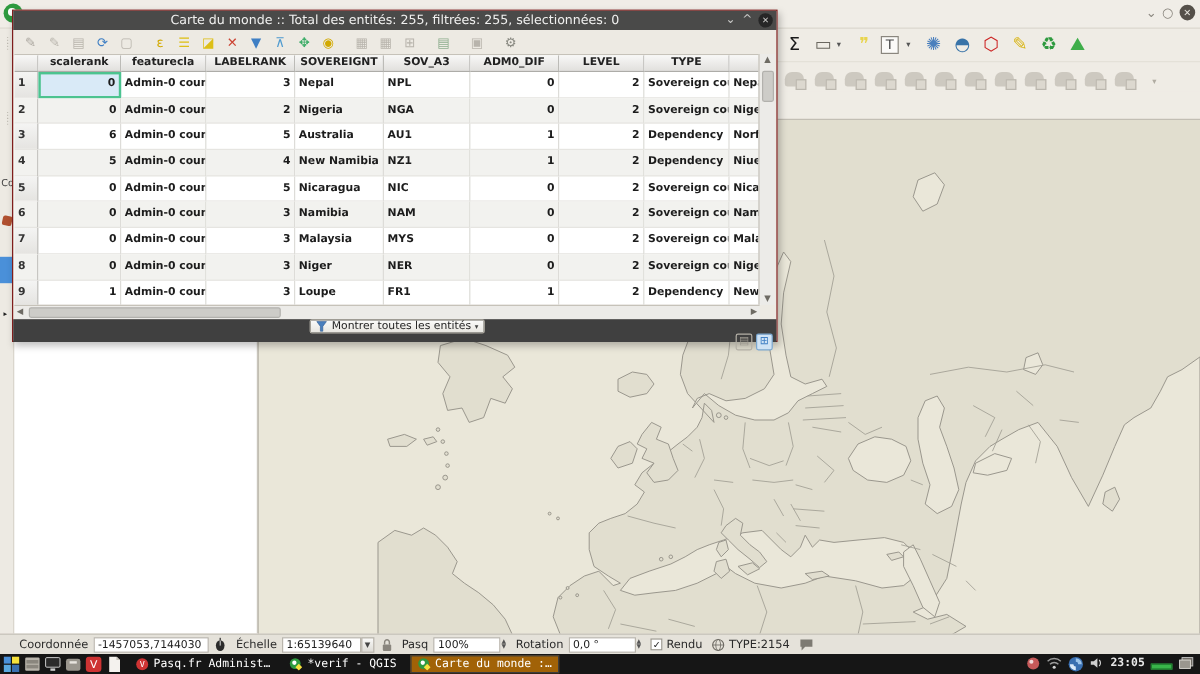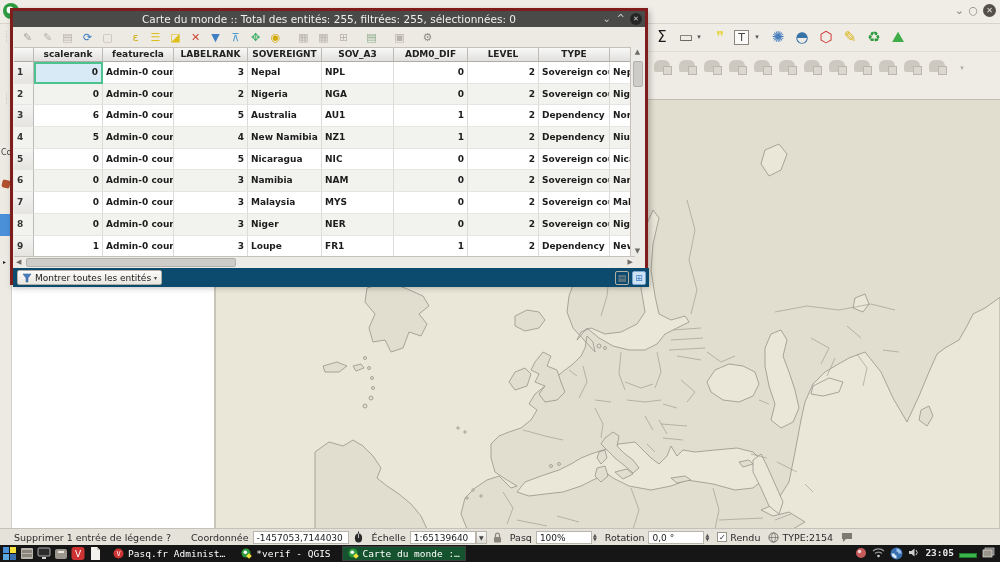--- a/index.html
+++ b/index.html
@@ -24,21 +24,21 @@
   #layers-panel { position:absolute; left:12px; top:99px; width:203px; height:429px; background:#ffffff; border-right:1px solid #c9c5bc; }
 
   
   #map-canvas { position:absolute; left:215px; top:99px; width:785px; height:429px; background:var(--sea,#eae7d9); border-top:1px solid #c2beb4; }
   #map-canvas svg { display:block; }
   .land { fill:var(--land,#e1decf); stroke:var(--coast,#96938a); stroke-width:0.8; stroke-linejoin:round; }
   .sea  { fill:var(--sea,#eae7d9);  stroke:var(--coast,#96938a); stroke-width:0.8; stroke-linejoin:round; }
   .bord { fill:none; stroke:var(--border,#a09d93); stroke-width:0.7; }
 
   
-  #attr-dialog { position:absolute; left:10px; top:8px; width:638px; height:277px; background:#edeae3; border:3px solid #7f1d1d; box-shadow:2px 3px 6px rgba(0,0,0,.25); }
+  #attr-dialog { position:absolute; left:10px; top:8px; width:638px; height:277px; background:#edeae3; border:1px solid #7f1d1d; box-shadow:2px 3px 6px rgba(0,0,0,.25); }
   #dlg-titlebar { position:absolute; left:0; top:0; width:100%; height:16px; background:#4a4a49; color:#f0f0ef; font-size:10.5px; text-align:center; line-height:16px; }
   .dlgctl { position:absolute; top:2px; color:#c9c9c7; font-size:10px; line-height:12px; }
   .dlgctl.closec { width:12px; height:12px; border-radius:50%; background:#262626; color:#cfcfcd; font-size:7px; text-align:center; line-height:12px; }
   #dlg-toolbar { position:absolute; left:0; top:16px; width:100%; height:20px; display:flex; align-items:center; padding-left:6px; }
   #dlg-toolbar .icon { width:17px; height:16px; display:flex; align-items:center; justify-content:center; font-size:11px; margin-right:3px; }
   #dlg-toolbar .gap { width:8px; }
 
   #dlg-table { position:absolute; left:1px; top:36px; width:622px; height:209px; background:#fff; overflow:hidden; border-top:1px solid #c6c2b9; }
   .trow { display:flex; height:21.7px;font-weight:bold; }
   .trow.head { height:14px; }
@@ -48,37 +48,37 @@
   .trow.alt .tcell:not(.sel) { background:#f2f2ef; }
   .tcell.sel { background:#d9eaf7; border:2px solid #4cc38f; line-height:17px; }
   .r { text-align:right; }
 
   #dlg-vscroll { position:absolute; right:1px; top:36px; width:14px; height:209px; background:#ecebe8; border-left:1px solid #c6c2b9; font-size:7px; color:#6e6b64; text-align:center; }
   #dlg-vscroll .thumb { position:absolute; left:2px; top:14px; width:10px; height:26px; background:#cdccc8; border:1px solid #b2b1ad; border-radius:2px; }
   #dlg-hscroll { position:absolute; left:1px; top:245px; width:621px; height:12px; background:#ecebe8; border-top:1px solid #c6c2b9; }
   #dlg-hscroll .thumb { position:absolute; left:12px; top:1px; width:210px; height:9px; background:#cdccc8; border:1px solid #b2b1ad; border-radius:2px; }
   .hs-arrow { position:absolute; top:0; font-size:7px; color:#6e6b64; line-height:11px; }
 
-  #dlg-bottombar { position:absolute; left:0; top:257px; width:636px; height:19px; background:#0c4a6e; display:flex; align-items:center; }
+  #dlg-bottombar { position:absolute; left:0; top:257px; width:636px; height:19px; background:#404040; display:flex; align-items:center;flex-direction:column; }
   #filter-btn { margin-left:4px; height:15px; background:linear-gradient(#fbfbfa,#e8e6e0); border:1px solid #b3afa5; border-radius:2px; font-size:9px; display:flex; align-items:center; padding:0 4px; color:#222; }
   .view-toggle { width:14px; height:14px; border:1px solid #b3afa5; border-radius:2px; margin-right:3px; display:flex; align-items:center; justify-content:center; font-size:9px; }
 
   
   #statusbar { position:absolute; left:0; top:528px; width:1000px; height:17px; background:#e5e2da; border-top:1px solid #c5c1b8; display:flex; align-items:center; font-size:9.5px; color:#2b2b2b; }
   #search-box { margin-left:3px; width:258px; height:13px; background:#fff; border:1px solid #b9b5ac; border-radius:7px; display:flex; align-items:center; padding:0 5px; color:#8a867e; font-size:9px; }
   .sb-field { background:#fff; border:1px solid #b9b5ac; height:13px; font-size:9px; line-height:12px; padding:0 3px; color:#1c1c1c; }
   .sb-label { margin:0 4px 0 8px; }
   .spin { display:inline-flex; flex-direction:column; justify-content:center; font-size:5px; color:#555; line-height:4px; margin-left:1px; }
   .combo-arrow { width:11px; height:13px; background:linear-gradient(#fafaf9,#dddbd5); border:1px solid #b9b5ac; font-size:6px; text-align:center; line-height:12px; color:#444; }
 
   
   #taskbar { position:absolute; left:0; top:545px; width:1000px; height:17px; background:#161616; display:flex; align-items:center; font-family:"DejaVu Sans Mono", monospace; font-size:9.5px; color:#e8e8e8; }
   .tb-launch { width:14px; height:13px; margin-left:3px; flex:none; }
   .task-item { display:flex; align-items:center; height:15px; padding:0 5px; margin-left:6px; color:#fff; white-space:nowrap; }
-  .task-item.active { background:#14532d; border:1px solid #3d3d3d; }
+  .task-item.active { background:#a16207; border:1px solid #3d3d3d; }
   .tray { display:flex; margin-left:auto; }
   .tray > * { margin-right:5px; }
   #clock { font-weight:bold; }
   #battery { width:18px; height:5px; background:#39b54a; border:1px solid #1f7a2d; margin-top:6px; }
 </style>
 </head>
 <body>
 
 <div id="screen">
 
@@ -425,21 +425,20 @@
         <span style="font-size:6px;margin-left:3px;color:#444;">▾</span>
       </div>
       <div style="margin-left:auto;display:flex;" id="view-toggles">
           <span class="view-toggle" style="color: rgb(154, 150, 142);">▤</span>
           <span class="view-toggle" style="color: rgb(63, 127, 196); background: rgb(207, 227, 245); border-color: rgb(122, 167, 208);">⊞</span>
         </div>
     </div>
   </div>
 
   <div id="statusbar">
-    <span class="sb-label" style="margin-left:14px;">Supprimer 1 entrée de légende ?</span>
     <span class="sb-label" style="margin-left:16px;">Coordonnée</span>
     <span class="sb-field" style="width:96px;">-1457053,7144030</span>
     <svg width="11" height="12" viewBox="0 0 11 12" style="margin-left:4px;">
       <ellipse cx="5.5" cy="7" rx="3.6" ry="4.5" fill="#2b2b2b"></ellipse>
         <line x1="5.5" y1="2.5" x2="5.5" y2="0.5" stroke="#2b2b2b"></line>
         <line x1="5.5" y1="3" x2="5.5" y2="7" stroke="#fff" stroke-width="0.7"></line>
     </svg>
     <span class="sb-label">Échelle</span>
     <span class="sb-field" style="width:66px;">1:65139640</span>
     <span class="combo-arrow">▼</span>

